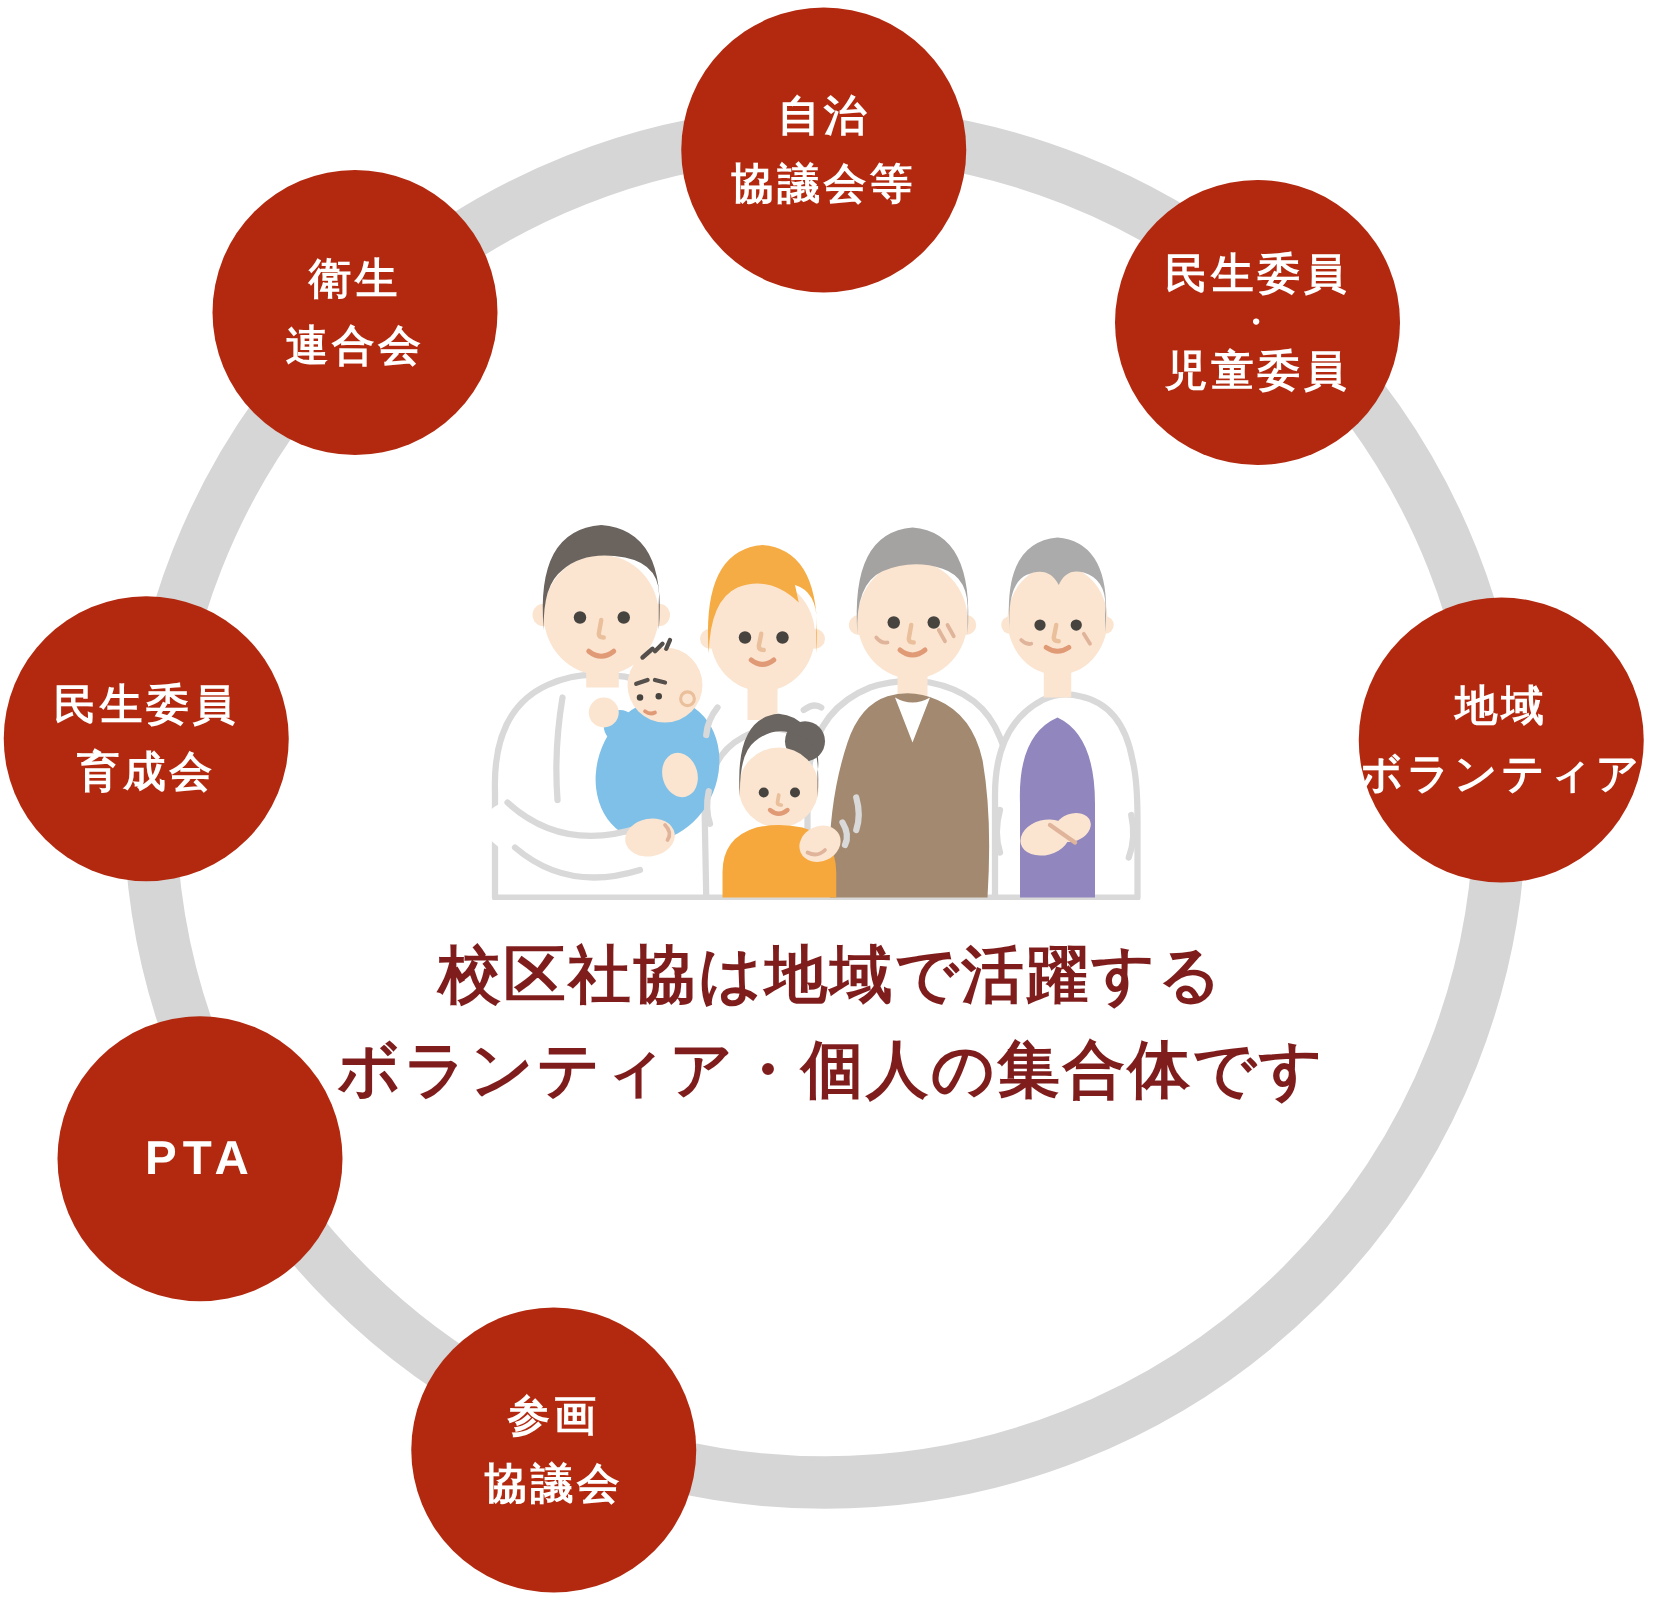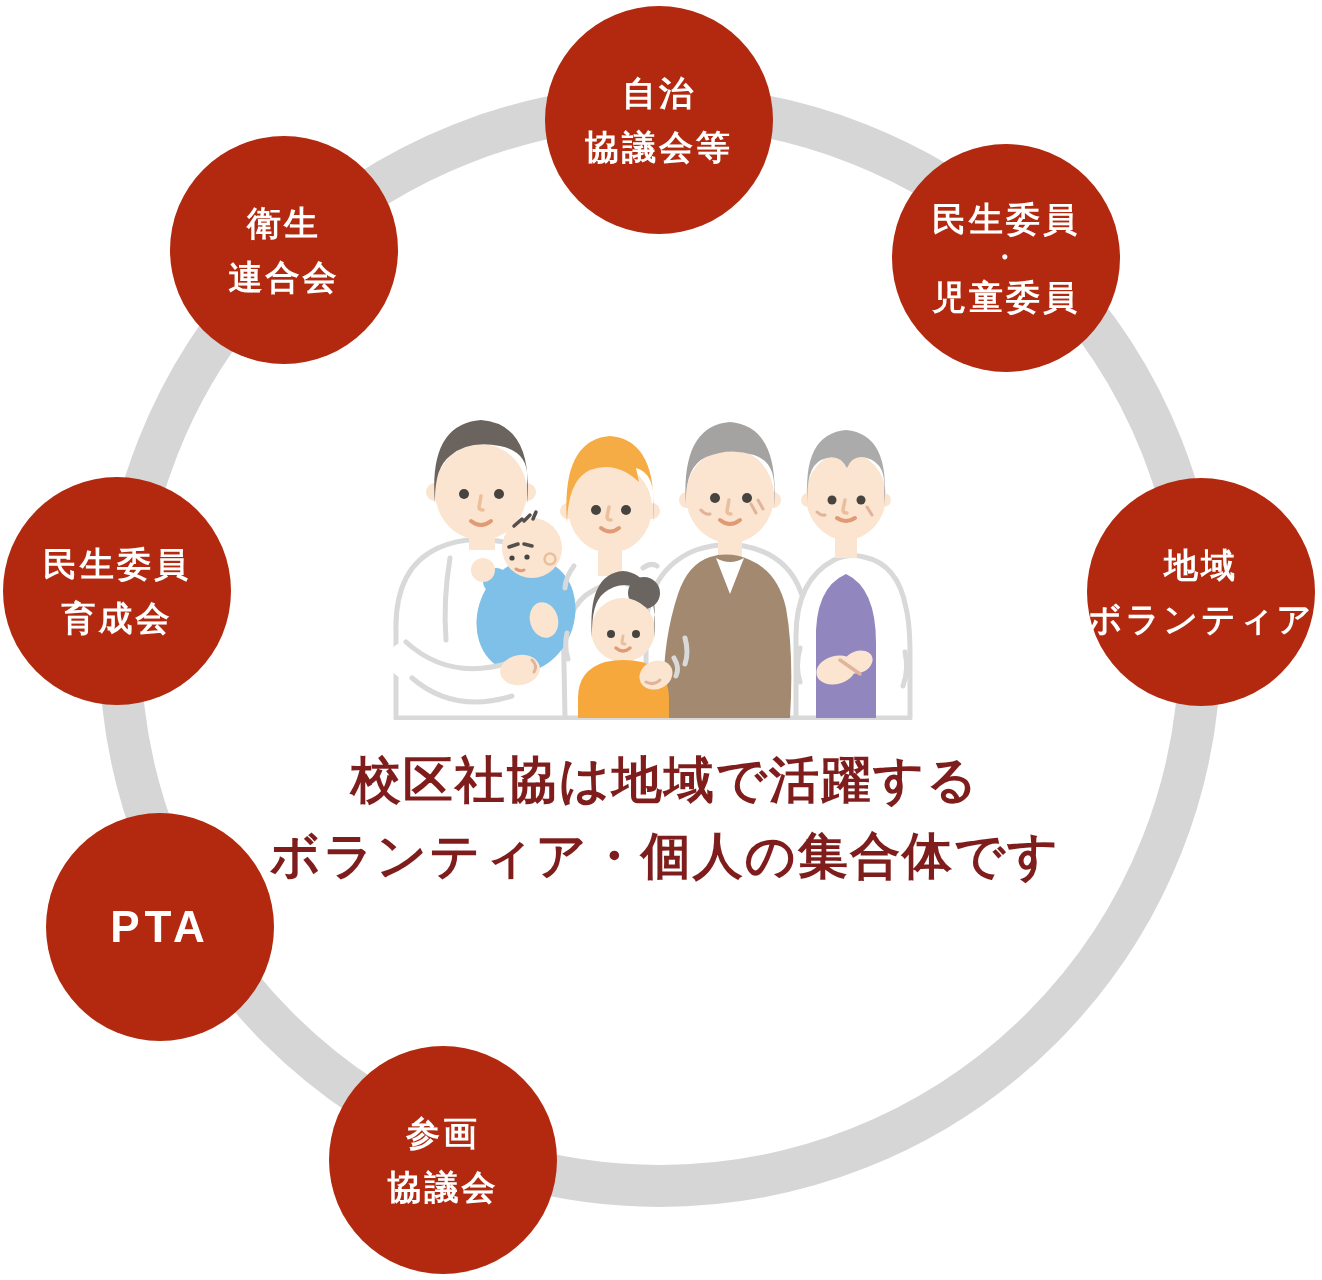--- a/index.html
+++ b/index.html
@@ -12,21 +12,21 @@
   .family-svg{left:388px;top:408px;}
   .node{
     position:absolute;width:228px;height:228px;border-radius:50%;
     background:#b2290f;color:#ffffff;
     display:flex;align-items:center;justify-content:center;
     text-align:center;font-weight:700;font-size:34px;letter-spacing:3px;line-height:1.6;
   }
   .node .nl{display:block;}
   .node.tight .nl{line-height:1.3;}
   .node .dot{font-size:26px;line-height:0.6;}
-  .node.latin{font-size:44px;letter-spacing:5px;}
+  .node.latin{font-size:38px;letter-spacing:5px;}
   .caption{
     position:absolute;left:4px;top:742px;width:100%;
     text-align:center;color:#7f1d1d;font-weight:800;
     font-size:50px;letter-spacing:2px;line-height:76px;
   }
 </style>
 </head>
 <body>
 
 <div class="stage">

